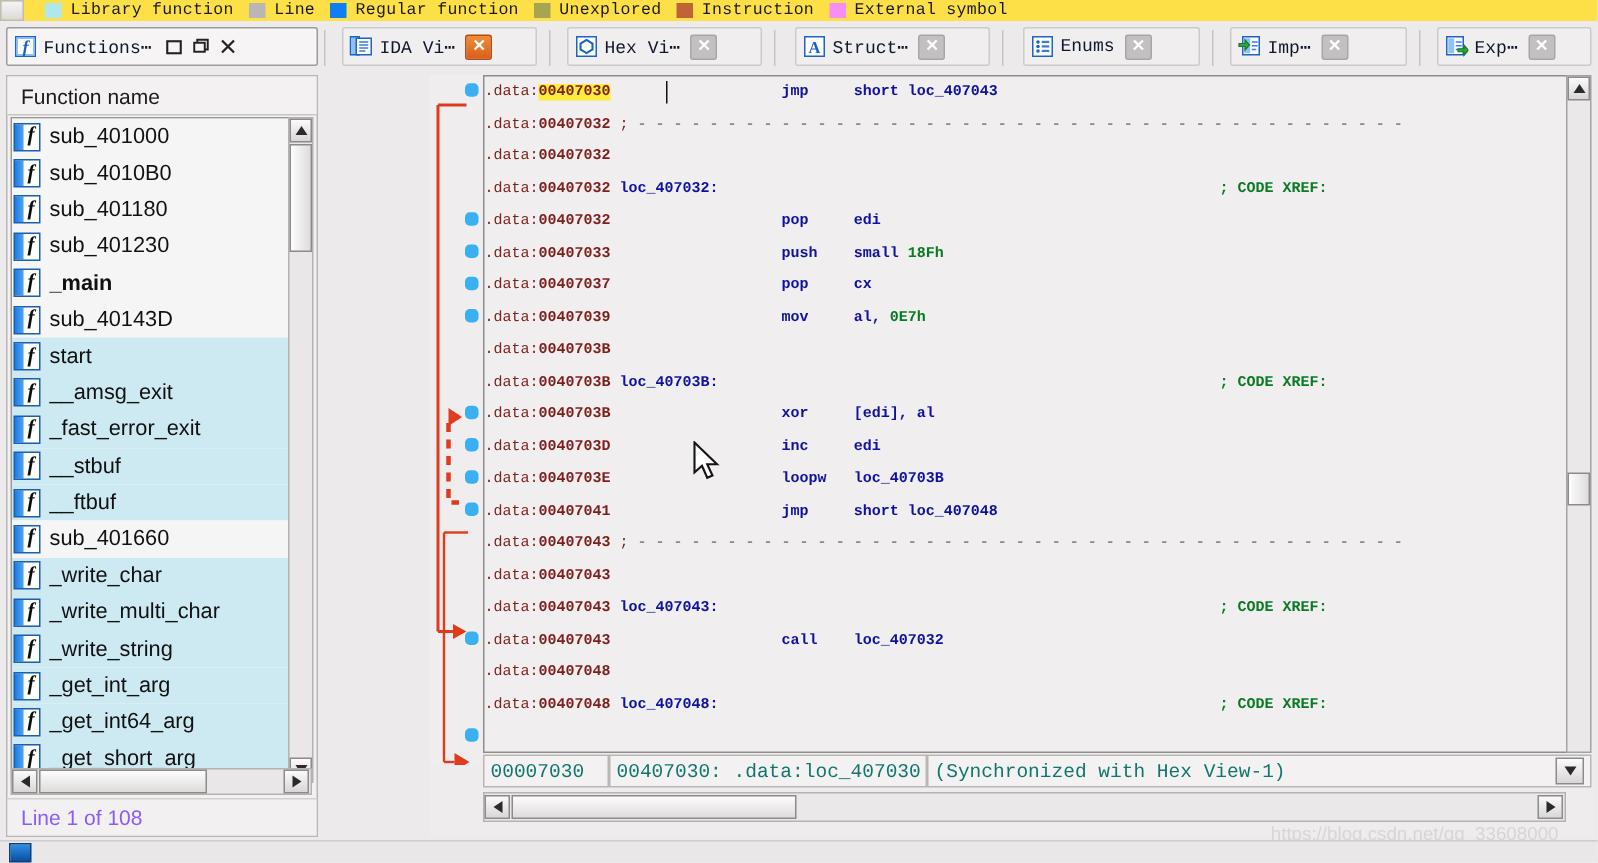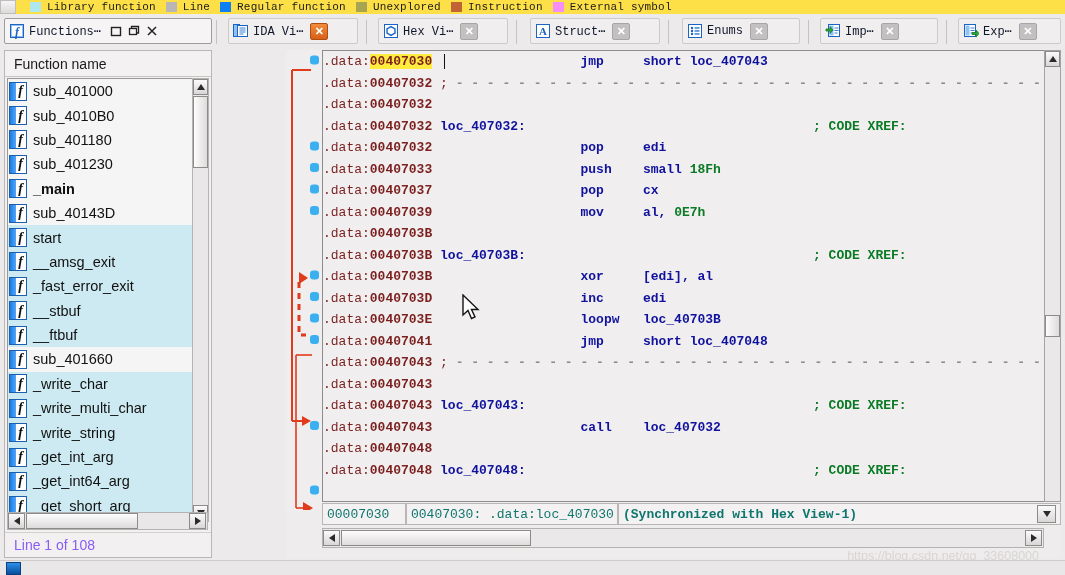--- a/index.html
+++ b/index.html
@@ -117,21 +117,21 @@
   }
   .gutter{
     position:absolute;left:0;top:0;width:36px;height:460px;
     background:#efeded;overflow:hidden;
   }
   .dis{
     position:absolute;left:36px;top:0;width:722px;height:452px;
     background:#f0eeee;border:1px solid #8f8c8c;border-right:0;box-sizing:border-box;
     overflow:hidden;font-family:"Liberation Mono","DejaVu Sans Mono",monospace;
   }
-  .drow{height:21.5px;line-height:21.5px;white-space:pre;font-size:13px;position:relative;}
+  .drow{height:21.5px;line-height:21.5px;white-space:pre;font-size:10px;position:relative;}
   .seg{color:#7b1f1f;font-weight:bold;}
   .segd{color:#7b1f1f;}
   .hl{background:#ffec3f;}
   .lbl2{color:#10129e;font-weight:bold;}
   .ins{color:#10129e;font-weight:bold;}
   .num{color:#0a7a25;font-weight:bold;}
   .cmt{color:#0a7a25;font-weight:bold;}
   .dash{color:#8d8a8a;font-weight:bold;letter-spacing:0px;}
   .cur{position:absolute;width:1px;height:15px;background:#111;top:3px;}
 
@@ -142,21 +142,21 @@
   .dvs .vsthumb2{position:absolute;left:0;top:264px;width:15px;height:22px;
     background:linear-gradient(90deg,#fdfdfd,#dedbdb);border:1px solid #8d8a8a;box-sizing:border-box;}
 
   .dstatus{
     position:absolute;left:36px;top:453px;width:739px;height:22px;
     display:flex;align-items:stretch;box-sizing:border-box;
   }
   .dcell{border:1px solid #b9b6b6;background:#f3f1f1;box-sizing:border-box;
     display:flex;align-items:center;padding:0 4px;
     font-family:"Liberation Mono","DejaVu Sans Mono",monospace;font-size:13px;color:#0f766e;white-space:nowrap;}
-  .dcell.fill{flex:1;font-weight:bold;}
+  .dcell.fill{flex:1;}
   .dropbtn{width:19px;height:18px;margin-left:auto;align-self:center;
     background:linear-gradient(#fbfbfb,#d9d6d6);border:1px solid #8d8a8a;box-sizing:border-box;
     display:flex;align-items:center;justify-content:center;}
 
   .dhs{
     position:absolute;left:36px;top:478px;width:722px;height:20px;
     background:#eae8e8;border:1px solid #b5b2b2;box-sizing:border-box;display:flex;align-items:center;
   }
   .dhs .hsthumb{width:190px;}
 

